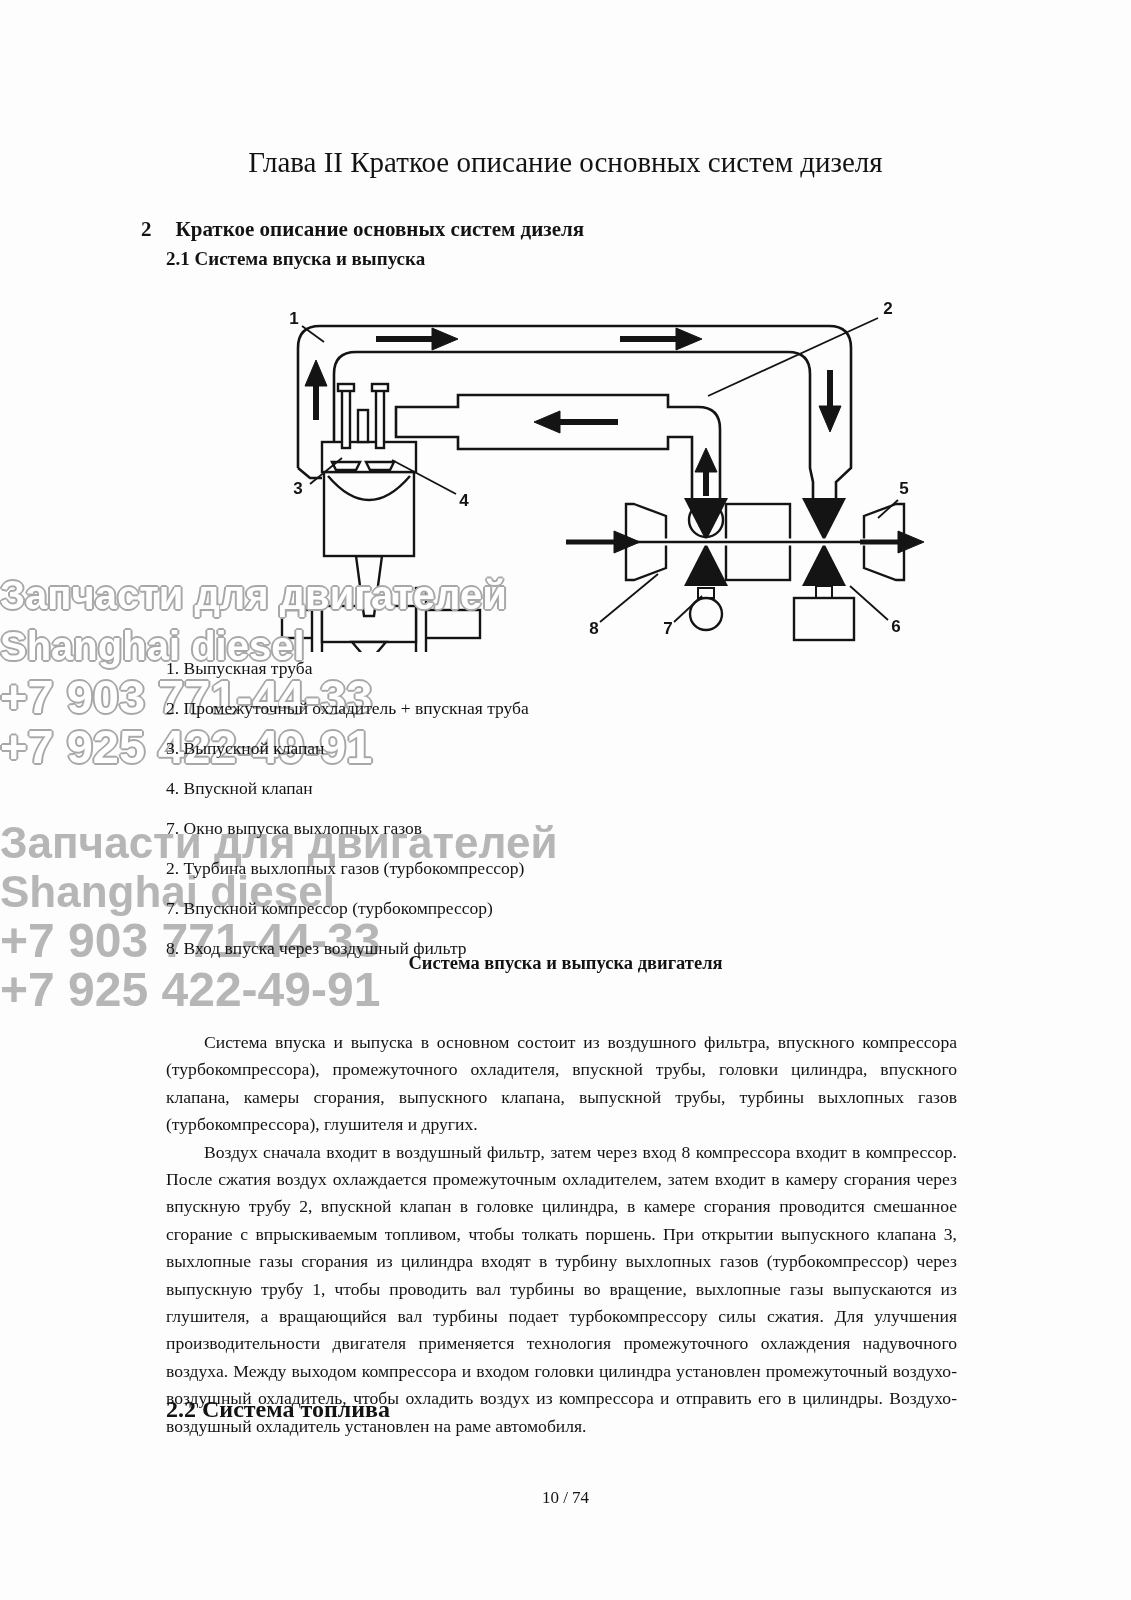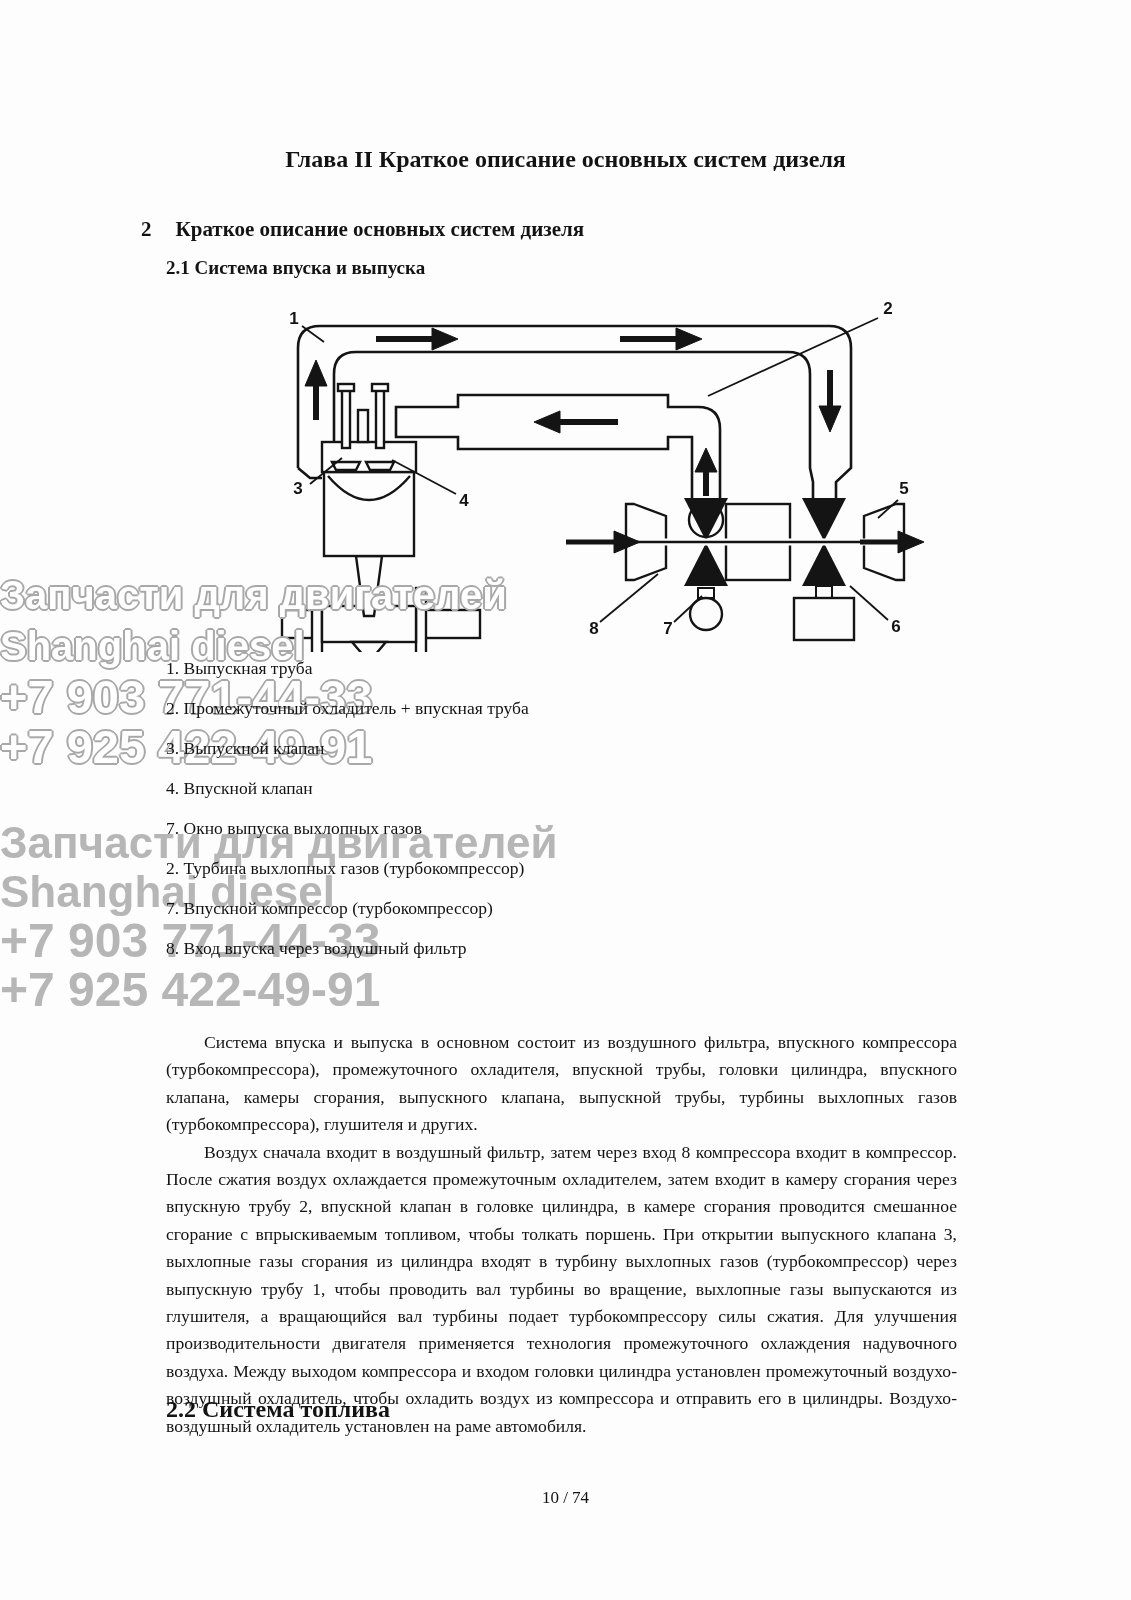--- a/index.html
+++ b/index.html
@@ -3,29 +3,29 @@
 <meta charset="utf-8">
 <style>
   html,body { margin:0; padding:0; background:#888; }
   .page {
     position:relative; width:1131px; height:1600px; margin:0 auto;
     background:#fdfdfd; color:#131313; overflow:hidden;
     font-family:"Liberation Serif", serif;
   }
   .chapter-title {
     position:absolute; top:146px; left:0; width:100%;
-    text-align:center; font-weight:bold; font-size:24px; z-index:4;
+    text-align:center; font-weight:normal; font-size:29px; z-index:4;
   }
   .section-heading {
     position:absolute; top:217px; left:141px;
     font-weight:bold; font-size:21px; z-index:4;
   }
   .section-heading .sec-num { display:inline-block; margin-right:24px; }
   .subsection-heading {
-    position:absolute; top:257px; left:166px;
+    position:absolute; top:248px; left:166px;
     font-weight:bold; font-size:19px; z-index:4;
   }
   .figure-wrap { position:absolute; top:292px; left:268px; width:660px; height:360px; z-index:2; }
   .figure-wrap svg { width:100%; height:100%; }
   svg text.dlabel { font:bold 17px "Liberation Sans", sans-serif; fill:#141414; }
 
   .wm { position:absolute; left:0; width:100%; text-align:left;
         font-family:"Liberation Sans", sans-serif; font-weight:bold;
         pointer-events:none; }
   .wm span { display:block; }
@@ -201,20 +201,21 @@
     <div class="legend-item">1. Выпускная труба</div>
     <div class="legend-item">2. Промежуточный охладитель + впускная труба</div>
     <div class="legend-item">3. Выпускной клапан</div>
     <div class="legend-item">4. Впускной клапан</div>
     <div class="legend-item">7. Окно выпуска выхлопных газов</div>
     <div class="legend-item">2. Турбина выхлопных газов (турбокомпрессор)</div>
     <div class="legend-item">7. Впускной компрессор (турбокомпрессор)</div>
     <div class="legend-item">8. Вход впуска через воздушный фильтр</div>
   </div>
 
+  <div class="figure-caption">Система впуска и выпуска двигателя</div>
 
   <div class="body-text">
     <p>Система впуска и выпуска в основном состоит из воздушного фильтра, впускного компрессора (турбокомпрессора), промежуточного охладителя, впускной трубы, головки цилиндра, впускного клапана, камеры сгорания, выпускного клапана, выпускной трубы, турбины выхлопных газов (турбокомпрессора), глушителя и других.</p>
     <p>Воздух сначала входит в воздушный фильтр, затем через вход 8 компрессора входит в компрессор. После сжатия воздух охлаждается промежуточным охладителем, затем входит в камеру сгорания через впускную трубу 2, впускной клапан в головке цилиндра, в камере сгорания проводится смешанное сгорание с впрыскиваемым топливом, чтобы толкать поршень. При открытии выпускного клапана 3, выхлопные газы сгорания из цилиндра входят в турбину выхлопных газов (турбокомпрессор) через выпускную трубу 1, чтобы проводить вал турбины во вращение, выхлопные газы выпускаются из глушителя, а вращающийся вал турбины подает турбокомпрессору силы сжатия. Для улучшения производительности двигателя применяется технология промежуточного охлаждения надувочного воздуха. Между выходом компрессора и входом головки цилиндра установлен промежуточный воздухо-воздушный охладитель, чтобы охладить воздух из компрессора и отправить его в цилиндры. Воздухо-воздушный охладитель установлен на раме автомобиля.</p>
   </div>
 
   <div class="next-section-heading">2.2 Система топлива</div>
 
   <div class="page-footer">10 / 74</div>
 

